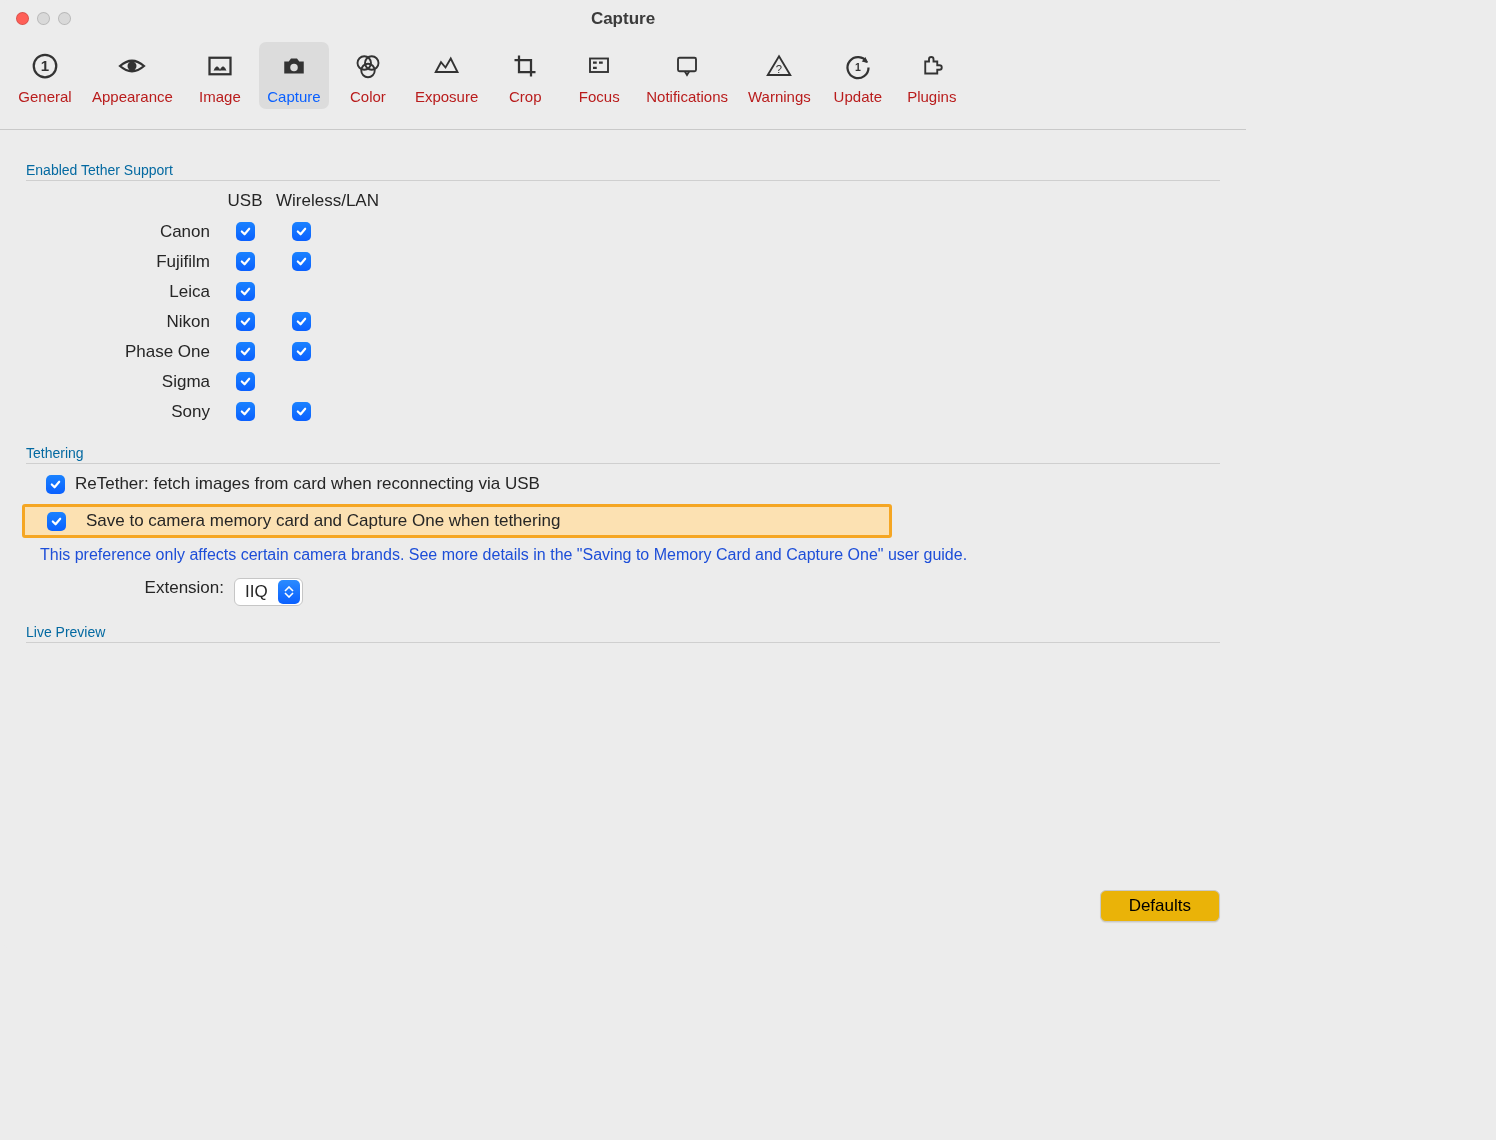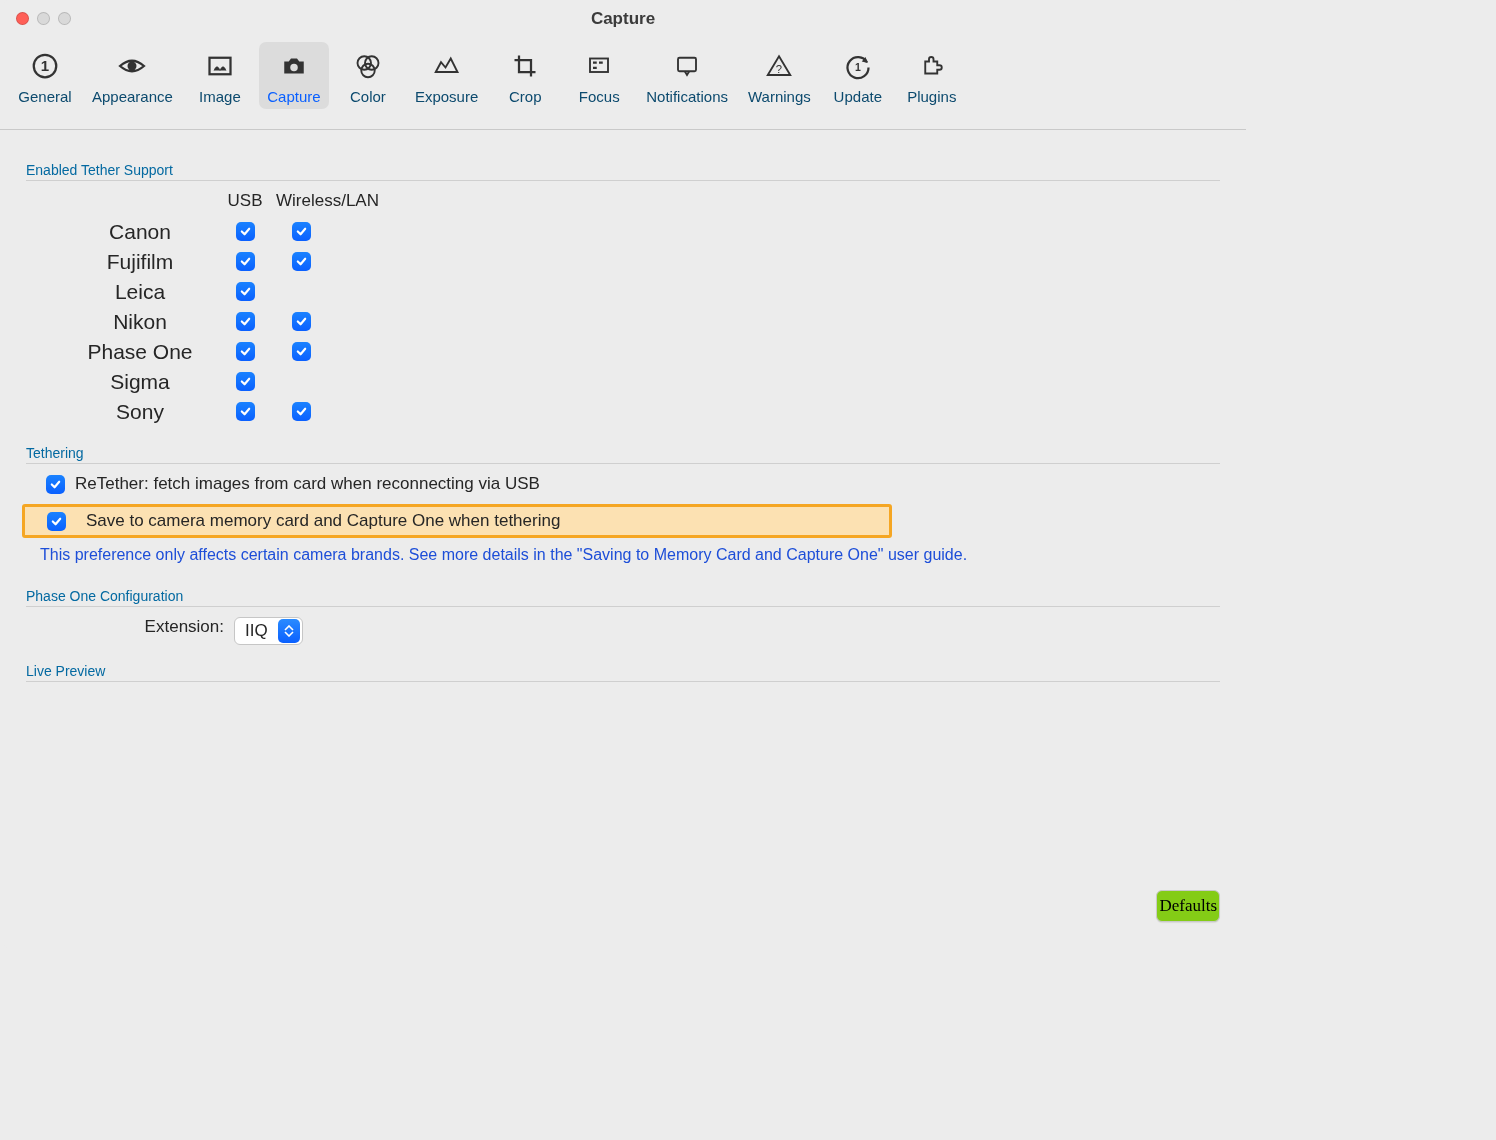--- a/index.html
+++ b/index.html
@@ -60,21 +60,21 @@
     justify-content: center;
     min-width: 70px;
     padding: 6px 8px 4px 8px;
     border-radius: 7px;
     cursor: default;
     gap: 4px;
   }
   .tab.selected { background: #dcdcdc; }
   .tab .icon { width: 36px; height: 36px; display:flex; align-items:center; justify-content:center; }
   .tab svg { width: 34px; height: 30px; }
-  .tab-label { font-size: 15px; color: #0c4a6e; }
+  .tab-label { font-size: 15px; color: #b91c1c; }
   .tab.selected .tab-label { color: #0a60ff; }
   .content {
     padding: 14px 26px 0 26px;
   }
   .section-title {
     font-size: 14px;
     color: #0369a1;
     border-bottom: 1px solid #cfcfcf;
     padding-bottom: 2px;
     margin-top: 18px;
@@ -88,21 +88,21 @@
     margin-bottom: 6px;
   }
   .thdr .col1 { width: 152px; }
   .thdr .col2 { width: 46px; text-align:center; font-size:17px; }
   .thdr .col3 { width: 140px; text-align:left; padding-left: 8px; font-size:17px; }
   .trow {
     display:flex;
     align-items:center;
     height: 30px;
   }
-  .trow .brand { width: 152px; text-align:center; padding-right:12px; font-size:21px; }
+  .trow .brand { width: 152px; text-align:right; padding-right:12px; font-size:17px; }
   .trow .cbcell { width: 46px; text-align:center; }
   .trow .cbcell2 { width: 140px; padding-left: 24px; }
   .mac-cb {
     display:inline-flex;
     width: 19px; height: 19px;
     border-radius: 5px;
     background: linear-gradient(#1a82ff,#0a60ff);
     align-items:center; justify-content:center;
     position: relative;
   }
@@ -131,24 +131,23 @@
     width: 22px; height:24px;
     background: linear-gradient(#2a8bff,#0a60ff);
     border-radius:5px;
     margin:2px;
     display:flex; flex-direction:column; align-items:center; justify-content:center;
     gap:0;
   }
   .sel-btn svg { width:10px; height:6px; }
   .defaults-btn {
     position:absolute; right:26px; bottom:26px;
-    background:#84cc16; border:1px solid #c9c9c9; border-radius:6px;
-    padding:5px 2px; font-size:17px;
+    background:#eab308; border:1px solid #c9c9c9; border-radius:6px;
+    padding:5px 28px; font-size:17px;
     box-shadow: 0 1px 1px rgba(0,0,0,0.08);
-    font-family: Liberation Serif, serif;
   }
 </style>
 </head>
 <body>
 
 <div class="window">
 
   <div class="titlebar">
     <div class="traffic-lights">
       <div class="traffic-light tl-close"></div>
@@ -396,21 +395,20 @@
       <span class="mac-cb">
         <svg viewBox="0 0 14 14">
             <path d="M3 7 L6 10 L11 4" stroke="#fff" stroke-width="2.3" fill="none" stroke-linecap="round" stroke-linejoin="round"></path>
           </svg>
       </span>
       <span>Save to camera memory card and Capture One when tethering</span>
     </div>
 
     <div class="note">This preference only affects certain camera brands. See more details in the "Saving to Memory Card and Capture One" user guide.</div>
 
-    <div class="section-title">Phase One Configuration</div>
     <div class="field-row">
       <div class="field-label">Extension:</div>
       <div class="select">
         <span class="sel-text">IIQ</span>
         <span class="sel-btn">
           <svg viewBox="0 0 10 6">
               <path d="M1 5 L5 1 L9 5" stroke="#fff" stroke-width="1.6" fill="none"></path>
             </svg>
           <svg viewBox="0 0 10 6">
               <path d="M1 1 L5 5 L9 1" stroke="#fff" stroke-width="1.6" fill="none"></path>

